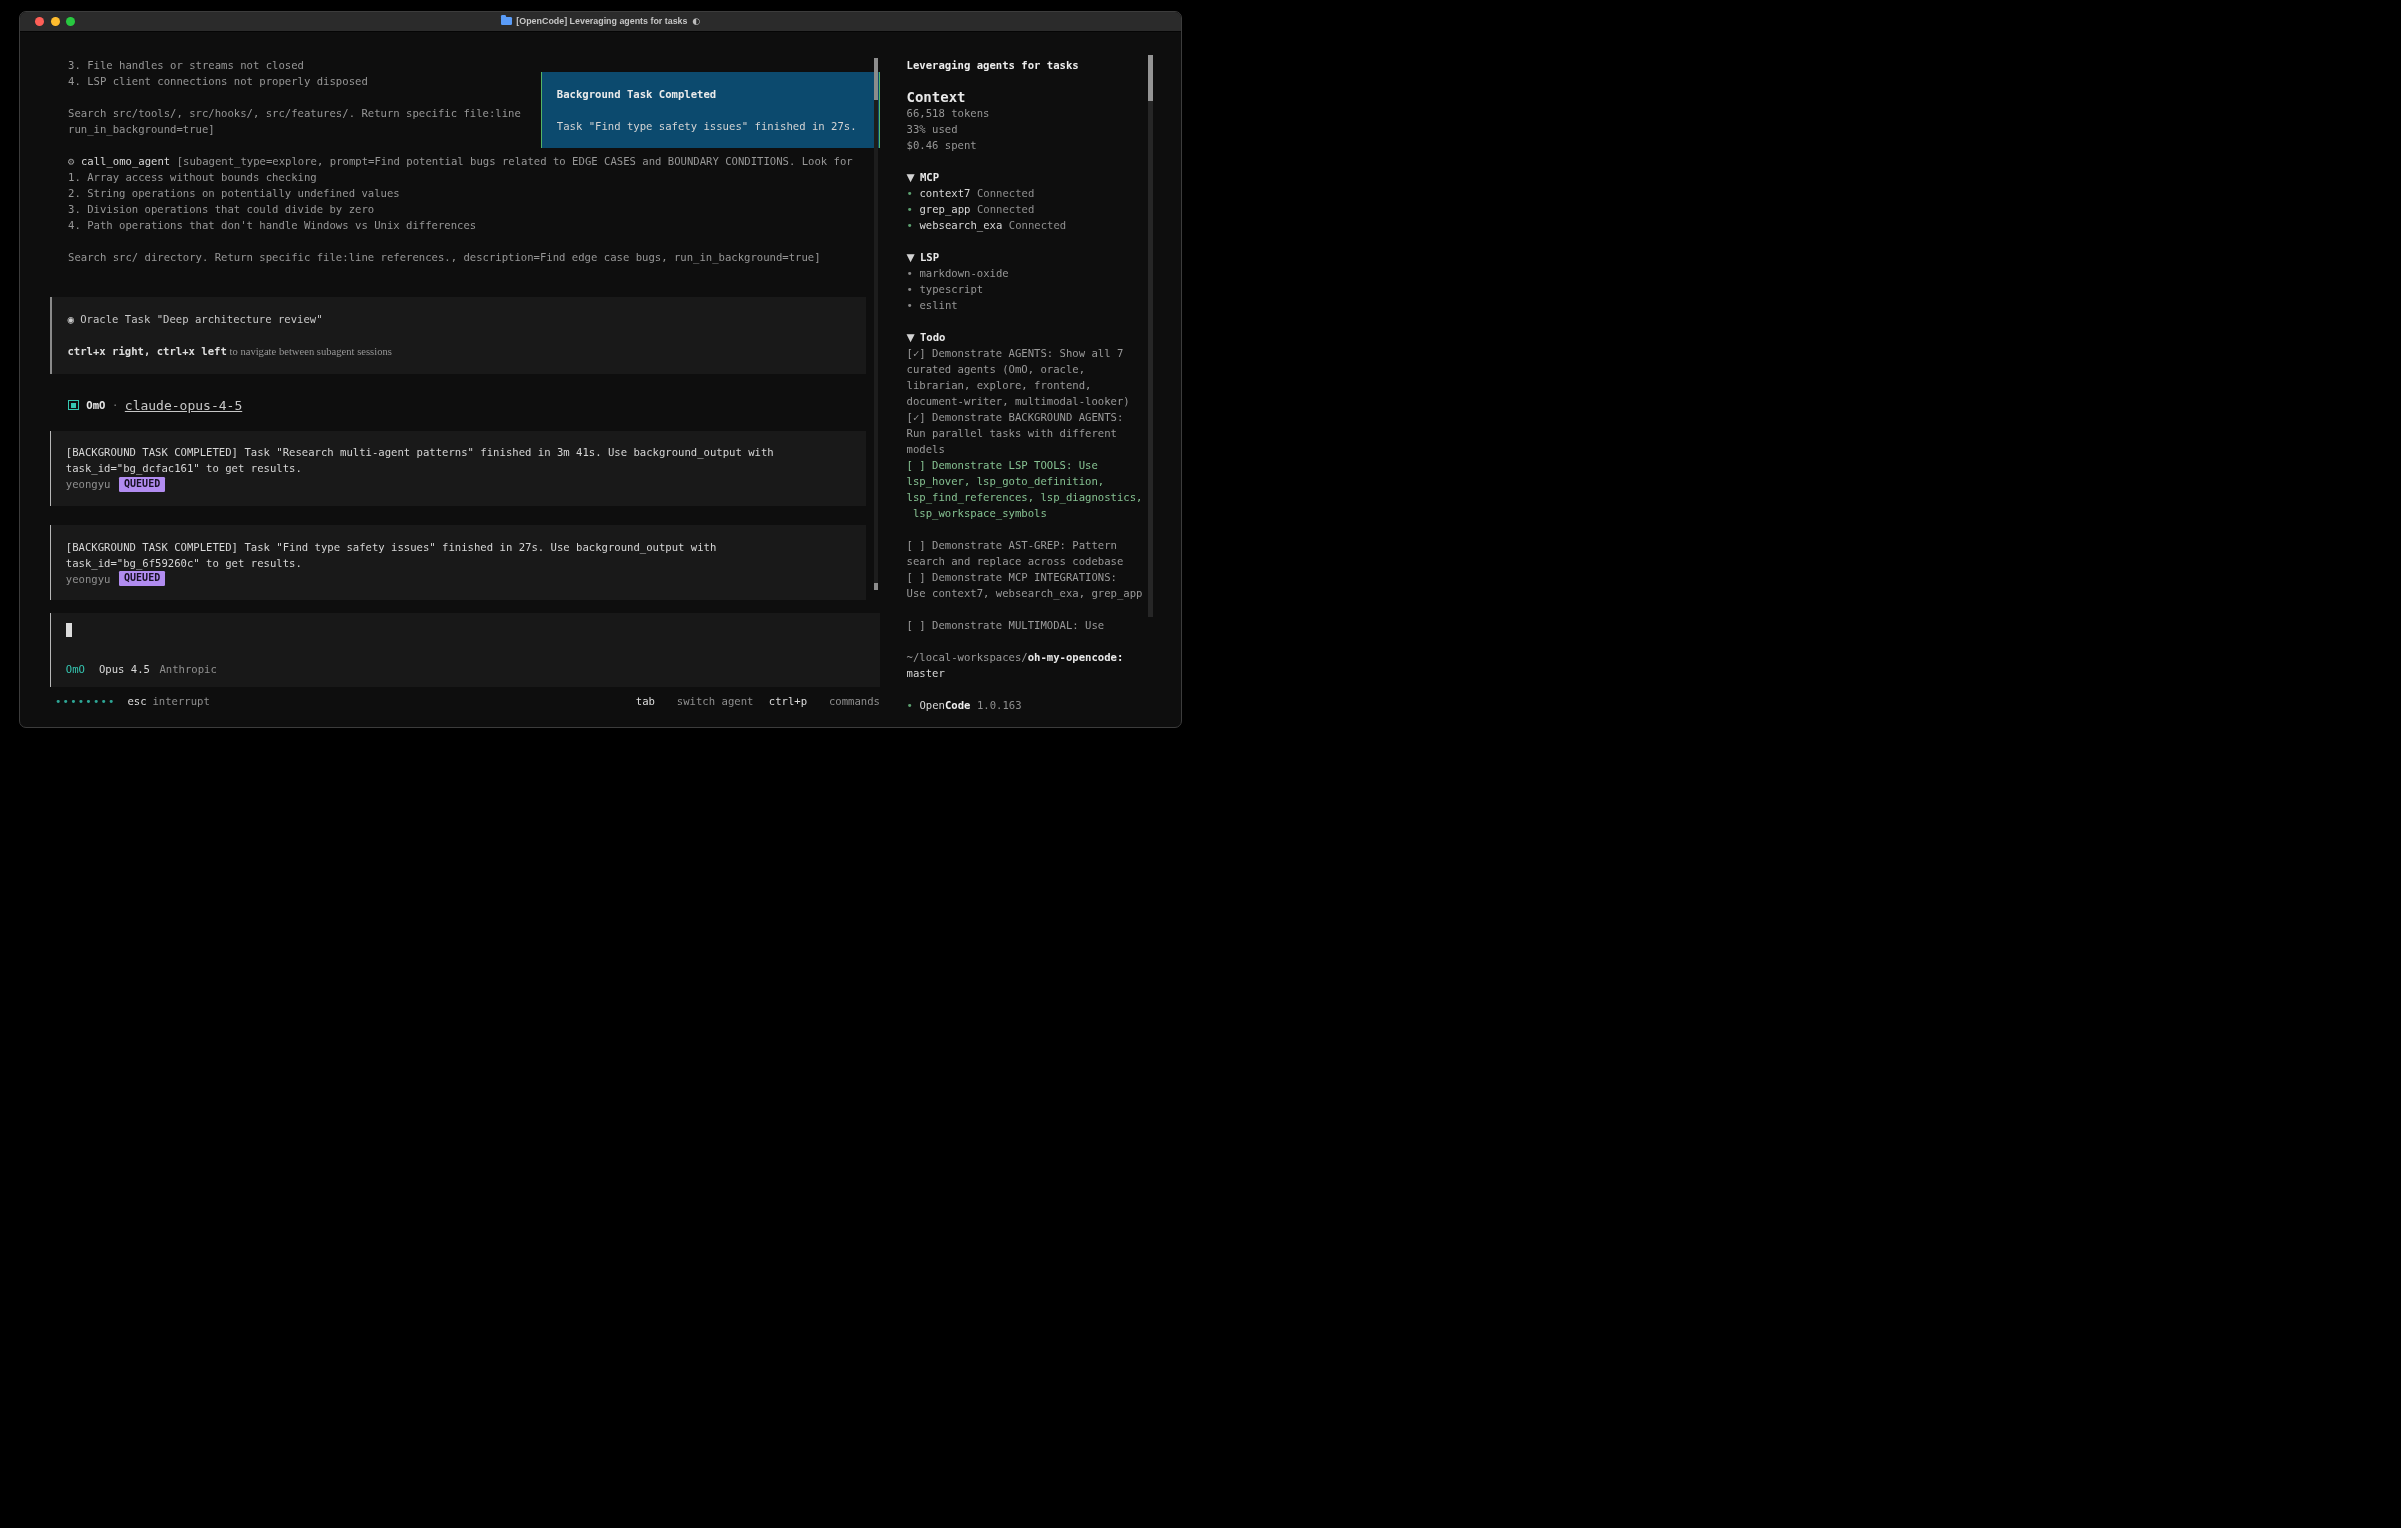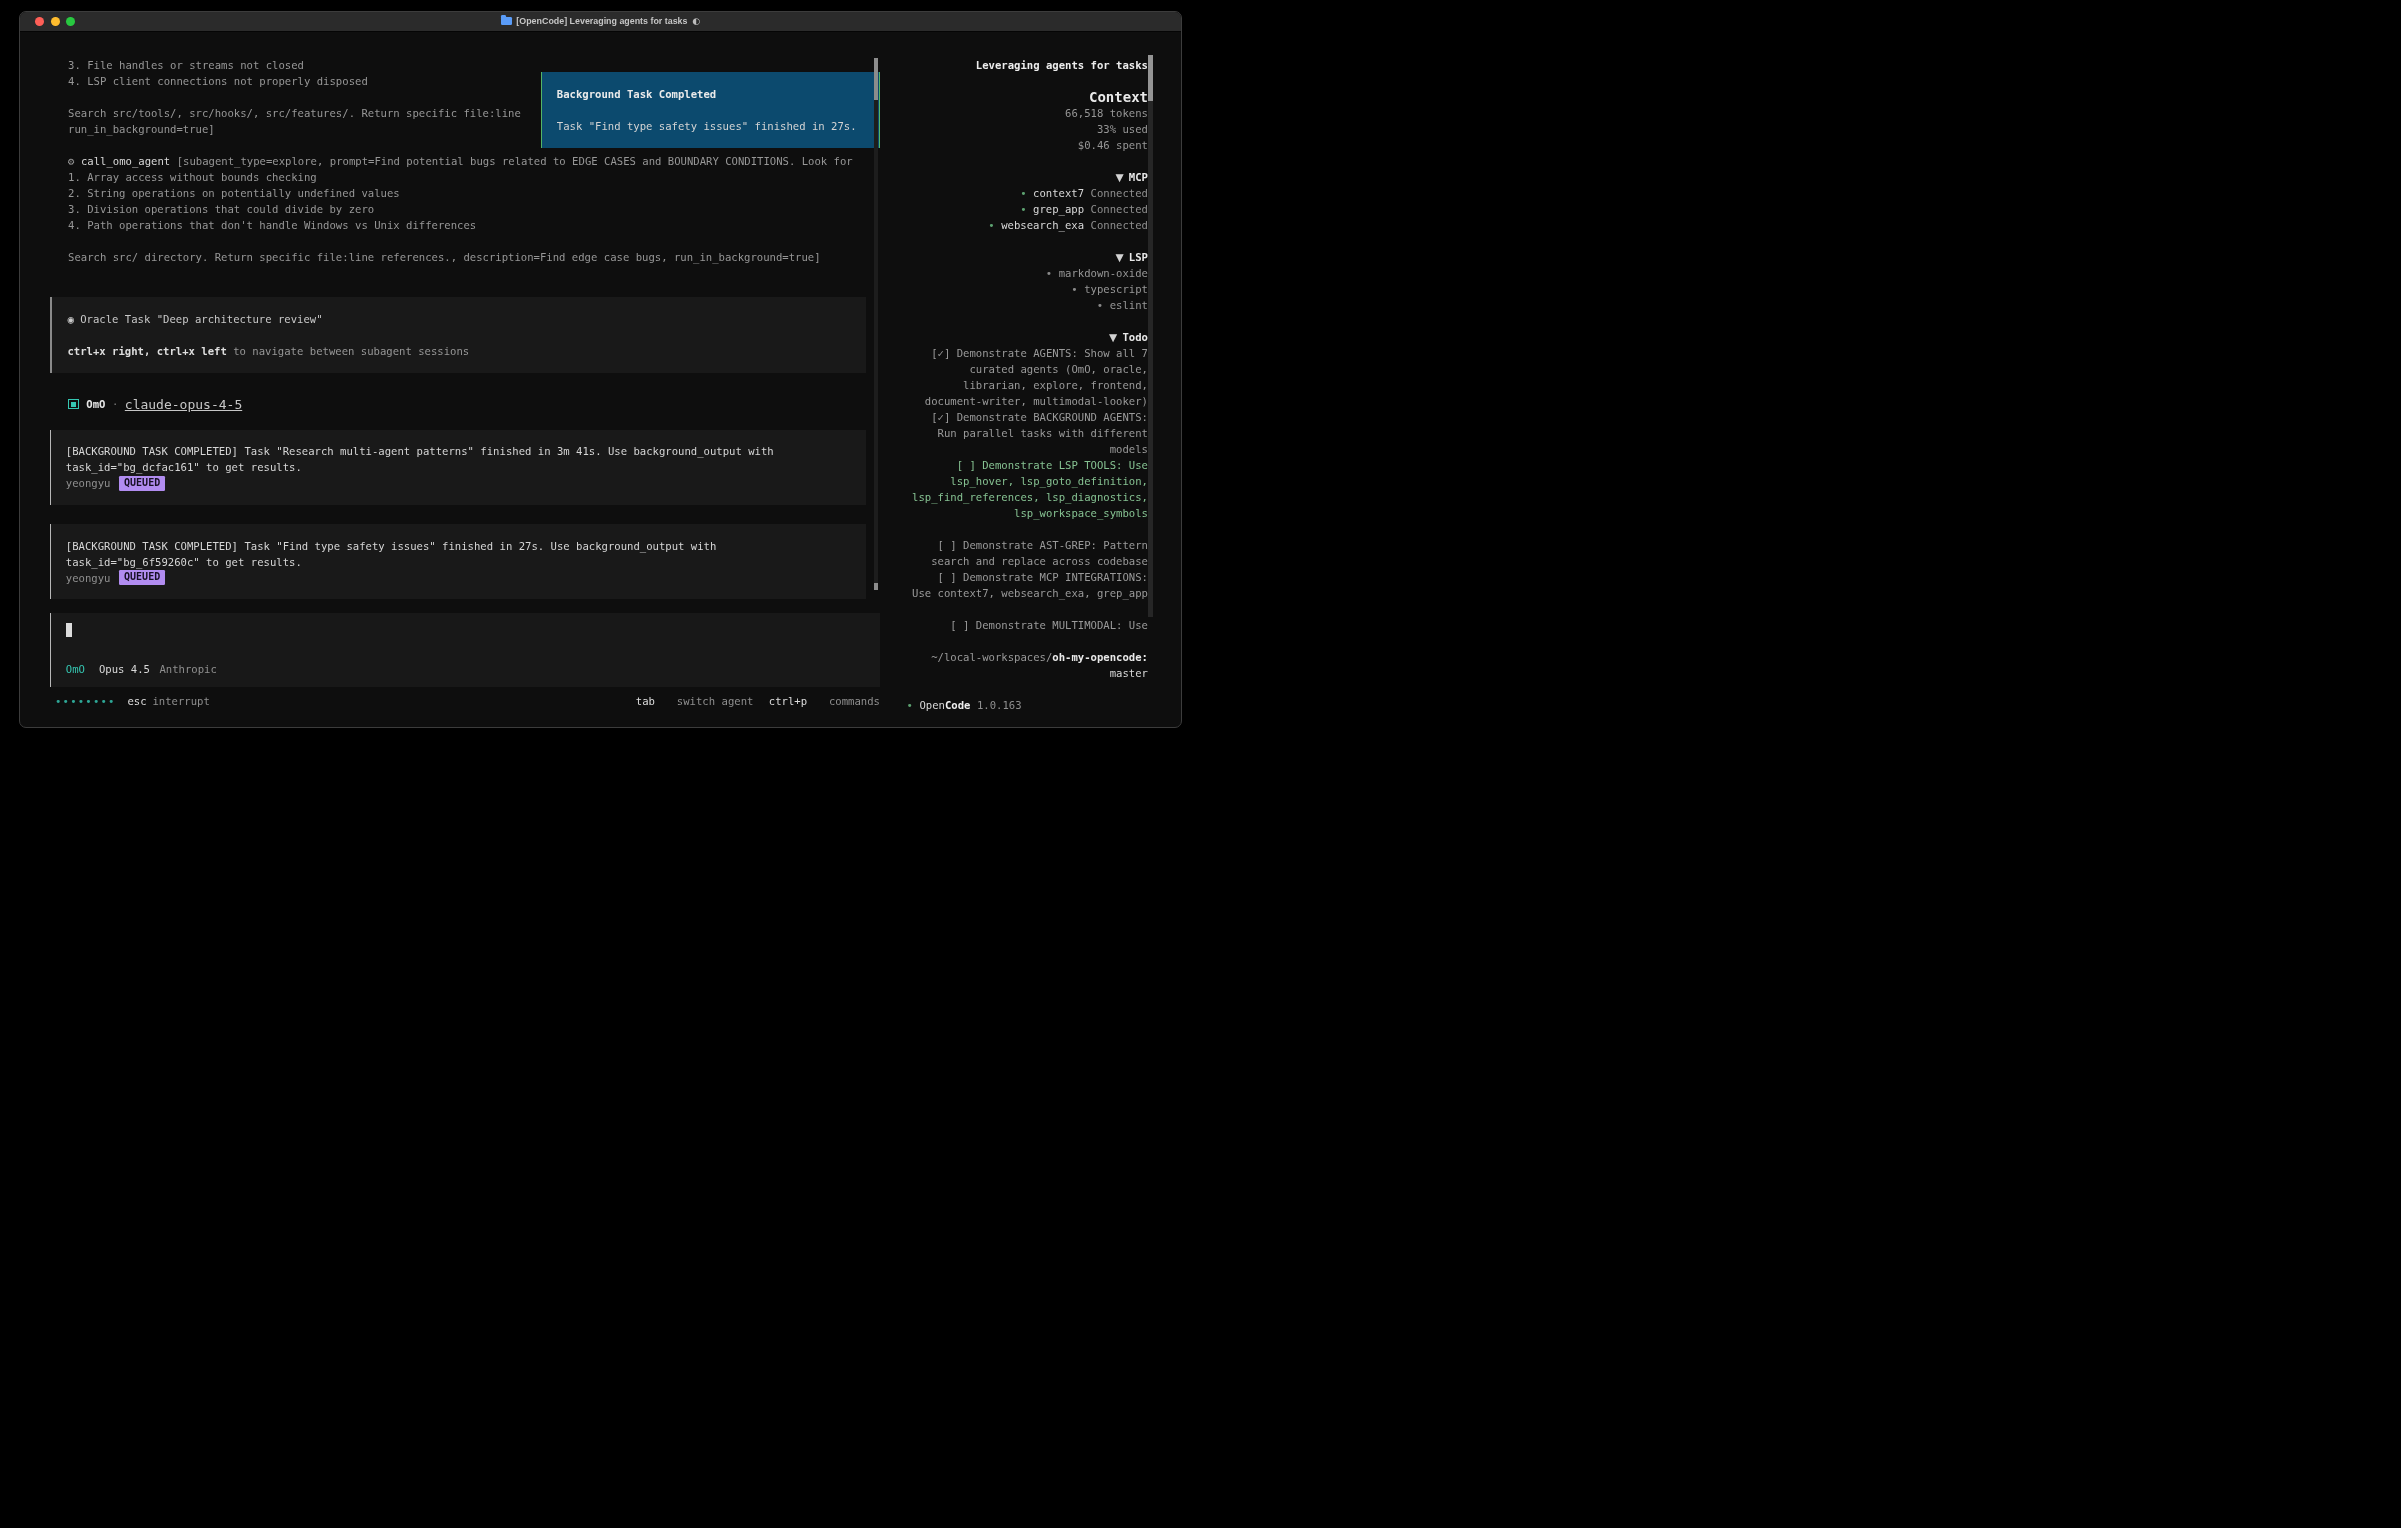--- a/index.html
+++ b/index.html
@@ -33,38 +33,38 @@
   }
   .folder-glyph::before {
     content:""; position:absolute; left:0; top:-1.8px; width:4.7px; height:2.4px;
     background:#5a9cf8; border-radius:1.2px 1.2px 0 0;
   }
   .title-suffix { color:#bdbdbd; font-family:"DejaVu Sans",sans-serif; font-weight:normal; }
 
   
   .content { flex:1; display:flex; min-height:0; position:relative; }
   .main { width:870px; position:relative; }
-  .sidebar { flex:1; position:relative; padding:25px 33px 0 16.5px;text-align:right; }
+  .sidebar { flex:1; position:relative; padding:25px 33px 0 16.5px; }
 
   .line { min-height:16px; line-height:16px; font-size:10.6px; white-space:pre; }
   .dim { color:#979797; }
 
   
   .scrollback { padding:25px 0 0 48px; }
 
   .tool-name { color:#dadada; margin:0 6.5px; }
 
   
   .oracle {
     margin-left:30px; width:816px; background:#191919;
     border-left:2.4px solid #8a8a8a; padding:14px 15.4px;
   }
   .oracle-title { color:#c9c9c9; }
   .hint-keys { color:#dedede; font-weight:bold; }
-  .hint-rest { color:#979797; }
+  .hint-rest { color:#979797;font-family:Liberation Serif, serif; }
 
   
   .agent-row { margin:23.6px 0 0 48px; display:flex; align-items:center; height:16px; }
   .agent-icon {
     width:10.6px; height:10.6px; border:1.2px solid #35c7b2; display:inline-flex;
     align-items:center; justify-content:center; margin-right:7.7px;
   }
   .agent-icon::before { content:""; width:4.7px; height:4.7px; background:#35c7b2; }
   .agent-name { color:#e6e6e6; font-weight:bold; font-size:10.6px; }
   .agent-sep { color:#7d7d7d; margin:0 6.5px; font-size:10.6px; }

